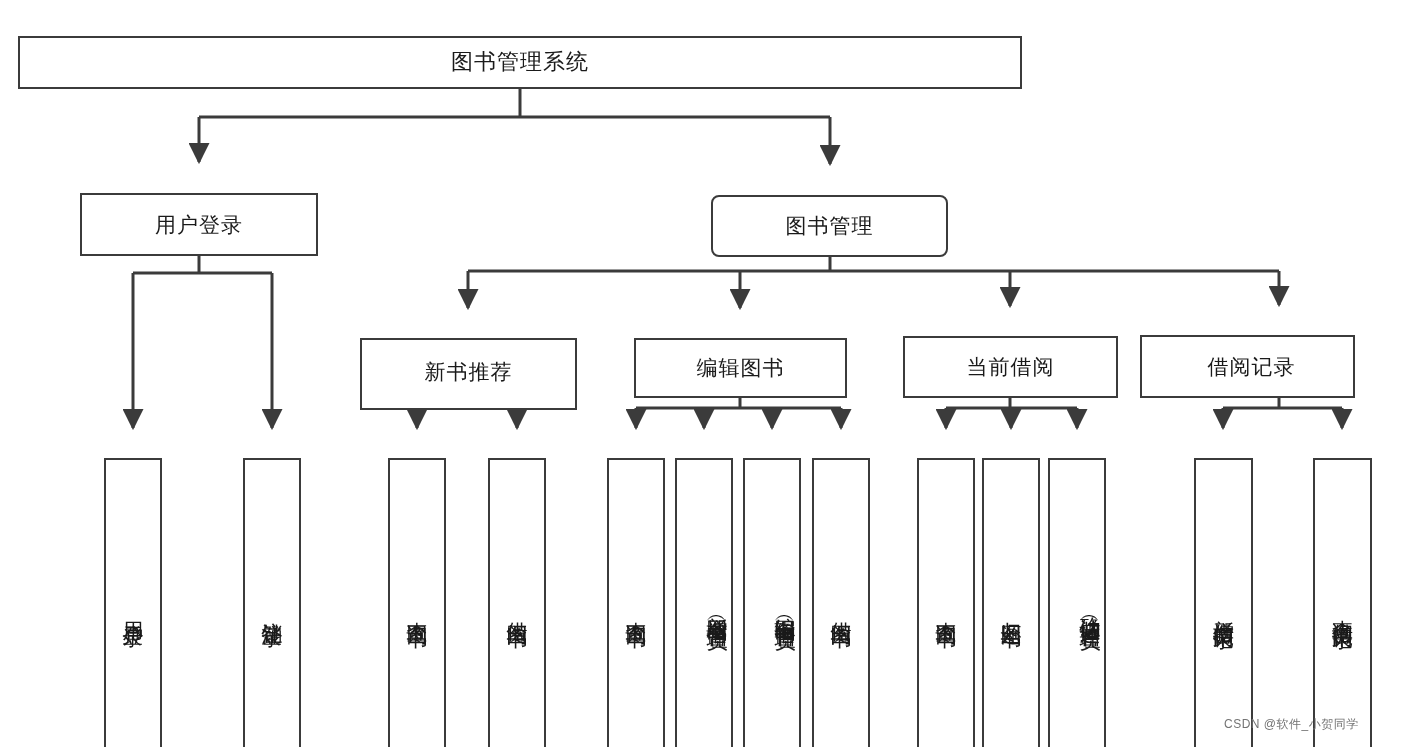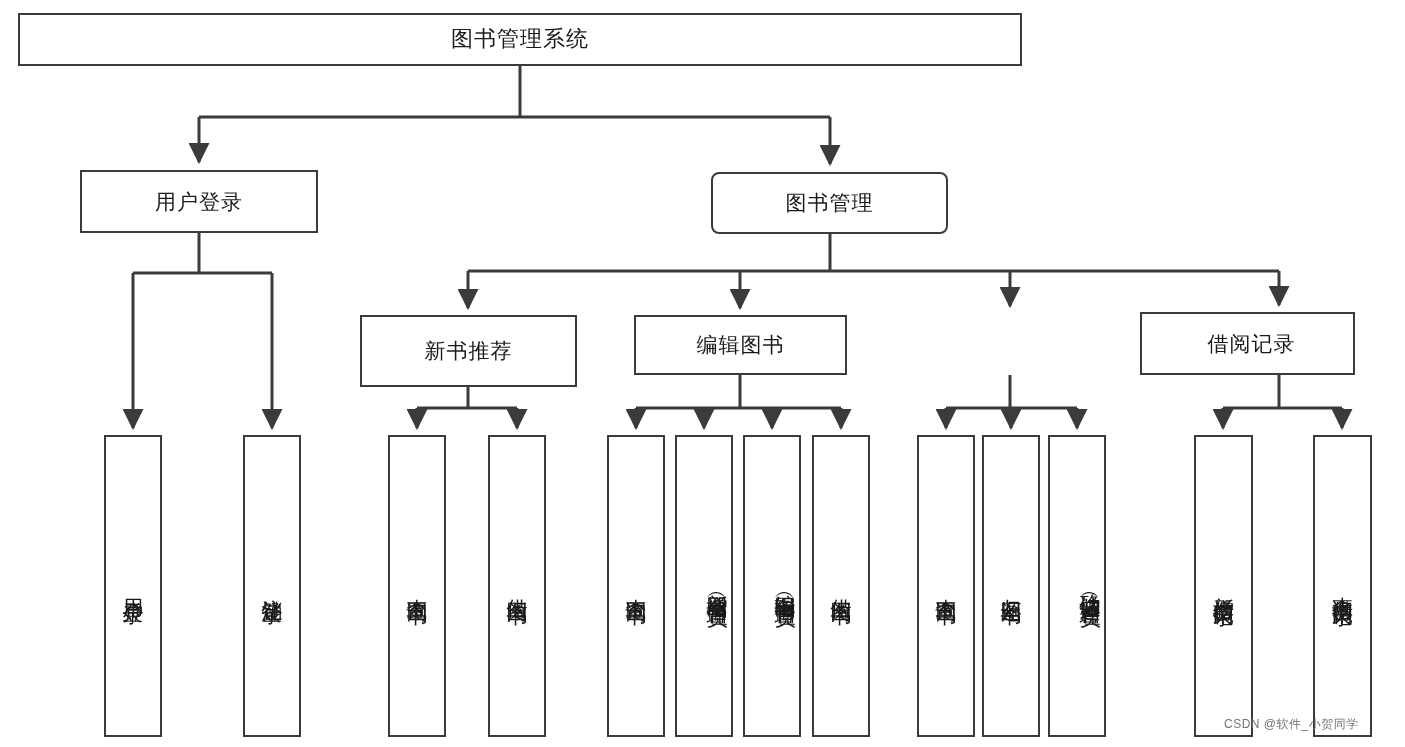--- a/index.html
+++ b/index.html
@@ -27,20 +27,21 @@
   }
   .node {
     position: absolute;
     box-sizing: border-box;
     background: #ffffff;
     border: 2px solid #3b3b3b;
     display: flex;
     align-items: center;
     justify-content: center;
     color: #1a1a1a;
+    margin-top: 23px;
   }
   .node-h {
     font-size: 21px;
     letter-spacing: 1px;
     line-height: 1.1;
   }
   .node-root {
     font-size: 22px;
   }
   .node-v {
@@ -131,28 +132,31 @@
   </div>
 
   <div class="node node-h" style="left:80px; top:170px; width:238px; height:63px;">
     <span>用户登录</span>
   </div>
 
   <div class="node node-h" style="left:711px; top:172px; width:237px; height:62px;border-radius:8px;">
     <span>图书管理</span>
   </div>
 
-  <div class="node node-h" style="left:360px; top:315px; width:217px; height:72px;">
+  <div class="node node-h" style="left:360px; top:315px; width:217px; height:72px;font-family:Liberation Mono, monospace;">
     <span>新书推荐</span>
   </div>
 
   <div class="node node-h" style="left:634px; top:315px; width:213px; height:60px;">
     <span>编辑图书</span>
   </div>
 
+  <div class="node node-h" style="left:903px; top:313px; width:215px; height:62px;">
+    <span>当前借阅</span>
+  </div>
 
   <div class="node node-h" style="left:1140px; top:312px; width:215px; height:63px;padding-left:8px;">
     <span>借阅记录</span>
   </div>
 
   <div class="node node-v" style="left:104px; top:435px; width:58px; height:302px;">
     <span class="vlabel">用户登录</span>
   </div>
 
   <div class="node node-v" style="left:243px; top:435px; width:58px; height:302px;">

